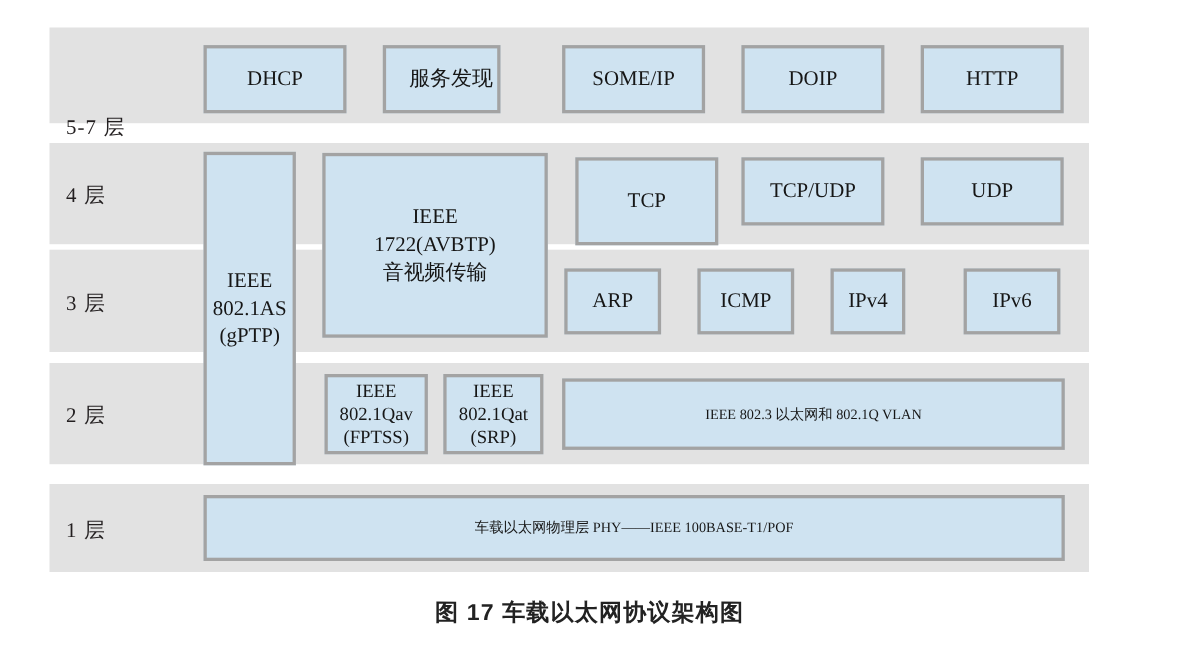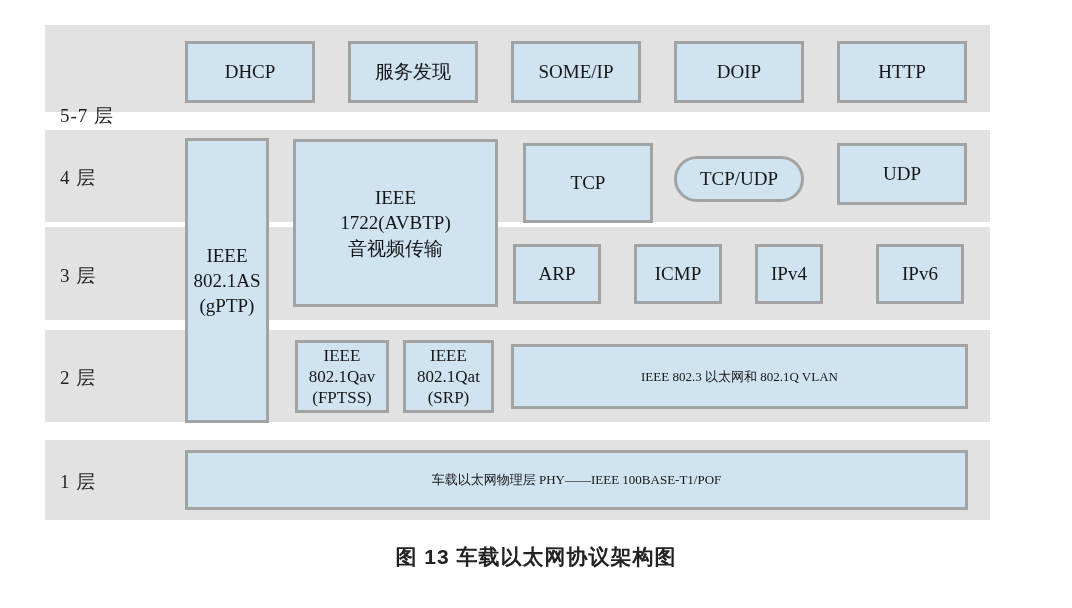--- a/index.html
+++ b/index.html
@@ -99,21 +99,21 @@
 
   <div class="layer-label" style="top:59px;margin-top:44px;">5-7 层</div>
   <div class="layer-label" style="top:165px;">4 层</div>
   <div class="layer-label" style="top:263px;">3 层</div>
   <div class="layer-label" style="top:365px;">2 层</div>
   <div class="layer-label" style="top:469px;">1 层</div>
 
   <div class="pbox" style="left:185px; top:41px; width:130px; height:62px;">
     <span class="inner">DHCP</span>
   </div>
-  <div class="pbox" style="left:348px; top:41px; width:130px; height:62px;">
+  <div class="pbox" style="left:348px; top:41px; width:107px; height:62px;text-align:right;">
     <span class="inner">服务发现</span>
   </div>
   <div class="pbox" style="left:511px; top:41px; width:130px; height:62px;">
     <span class="inner">SOME/IP</span>
   </div>
   <div class="pbox" style="left:674px; top:41px; width:130px; height:62px;">
     <span class="inner">DOIP</span>
   </div>
   <div class="pbox" style="left:837px; top:41px; width:130px; height:62px;">
     <span class="inner">HTTP</span>
@@ -126,21 +126,21 @@
   </div>
   <div class="pbox" style="left:293px; top:139px; width:205px; height:168px;">
     <span class="inner">IEEE
 1722(AVBTP)
 音视频传输</span>
   </div>
 
   <div class="pbox" style="left:511px; top:143px; width:130px; height:80px;margin-left:12px;">
     <span class="inner">TCP</span>
   </div>
-  <div class="pbox" style="left:674px; top:156px; width:130px; height:46px;border-radius:23px;">
+  <div class="pbox" style="left:674px; top:143px; width:130px; height:62px;">
     <span class="inner">TCP/UDP</span>
   </div>
   <div class="pbox" style="left:837px; top:143px; width:130px; height:62px;">
     <span class="inner">UDP</span>
   </div>
 
   <div class="pbox" style="left:513px; top:244px; width:88px; height:60px;">
     <span class="inner">ARP</span>
   </div>
   <div class="pbox" style="left:634px; top:244px; width:88px; height:60px;">
@@ -164,15 +164,15 @@
 (SRP)</span>
   </div>
   <div class="pbox wide-label" style="left:511px; top:344px; width:457px; height:65px;">
     <span class="inner">IEEE 802.3 以太网和 802.1Q VLAN</span>
   </div>
 
   <div class="pbox wide-label" style="left:185px; top:450px; width:783px; height:60px;">
     <span class="inner">车载以太网物理层 PHY——IEEE 100BASE-T1/POF</span>
   </div>
 
-  <div id="caption">图 13  车载以太网协议架构图</div>
+  <div id="caption">图 17  车载以太网协议架构图</div>
 
 </div>
 
 </body></html>

